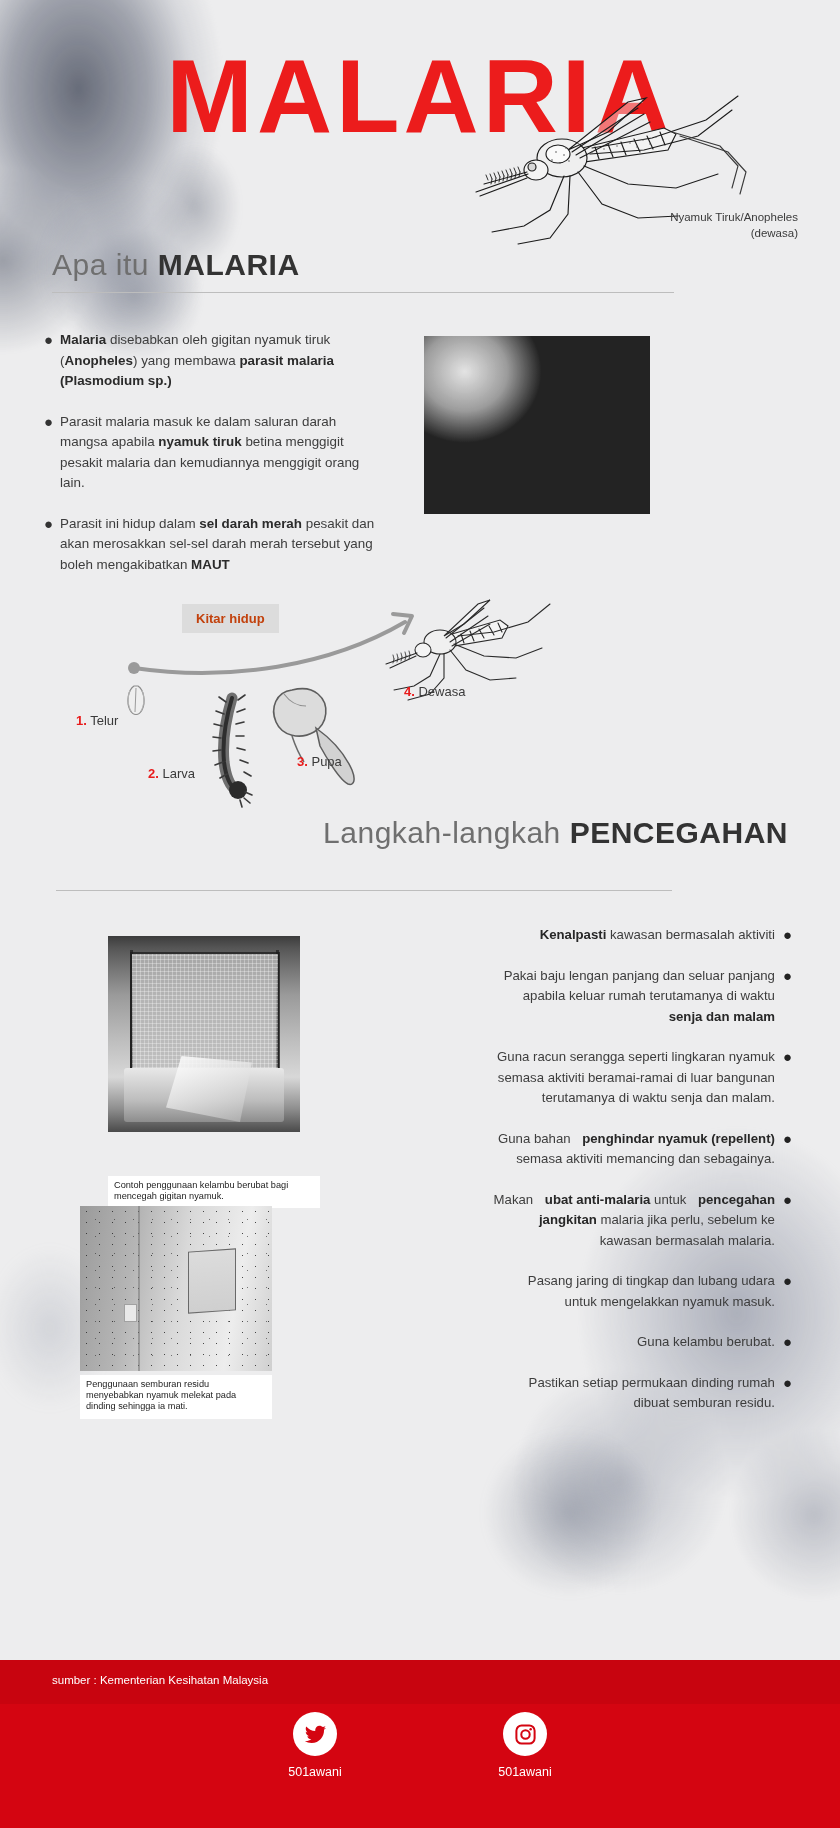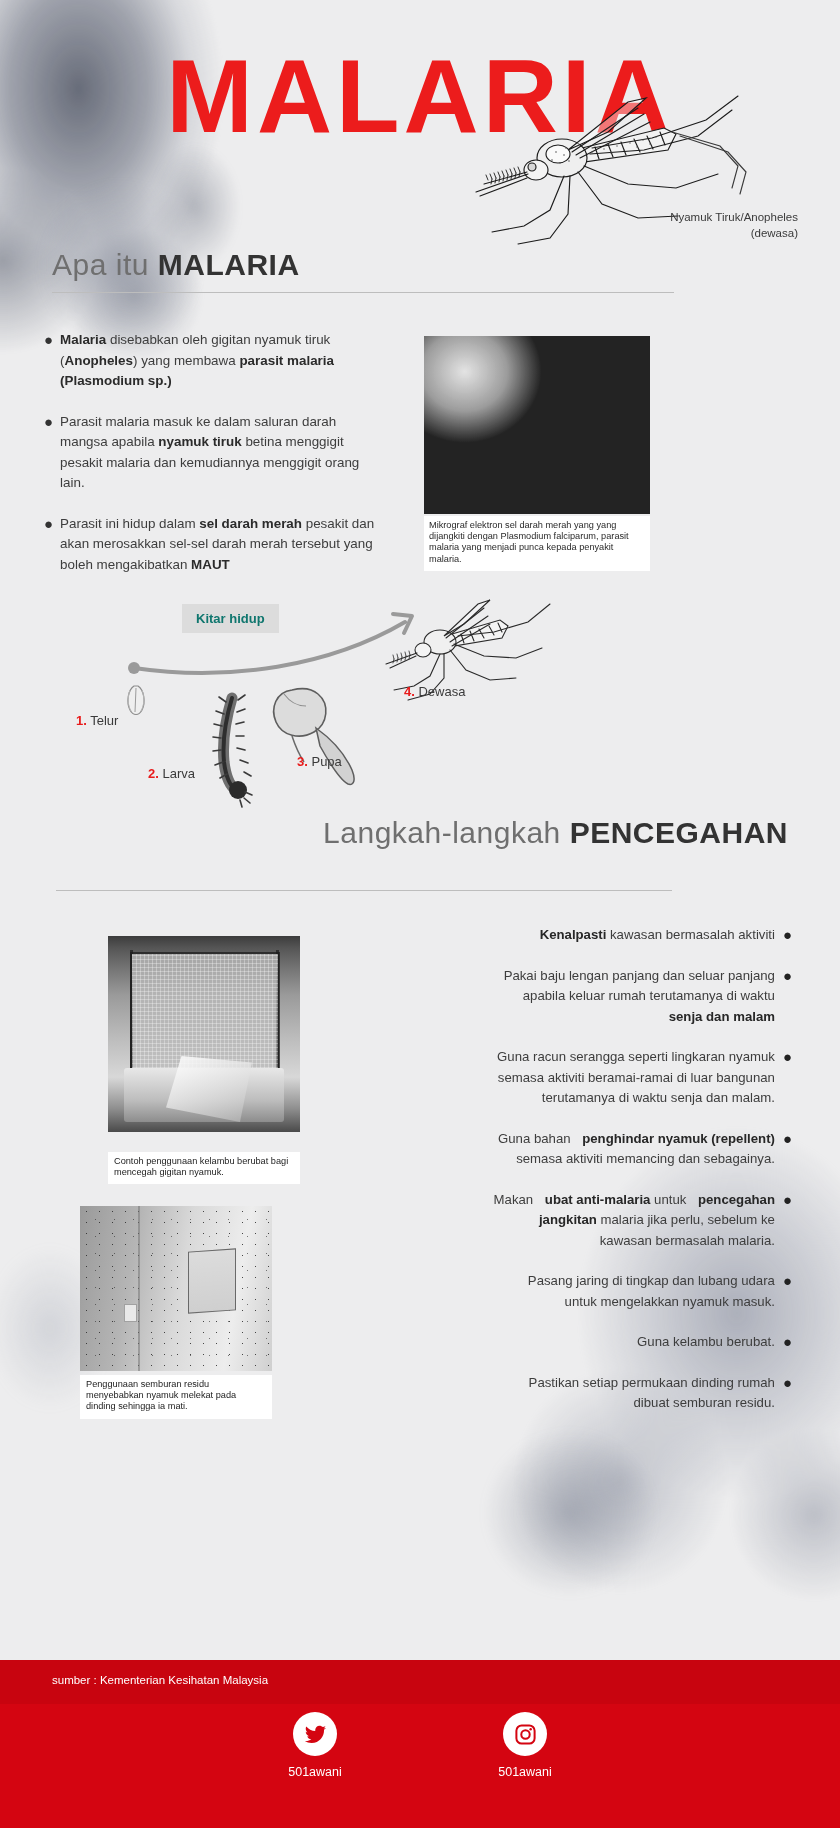--- a/index.html
+++ b/index.html
@@ -94,21 +94,21 @@
   .micro-cap {
     position: absolute; left: 424px; top: 516px; width: 226px;
     background: #fff; color: #2a2a2a; font-size: 9.2px; line-height: 11.2px;
     padding: 4px 5px 6px 5px;
   }
 
   
   .cycle { position: absolute; left: 0; top: 590px; width: 840px; height: 230px; }
   .kitar-badge {
     position: absolute; left: 182px; top: 604px;
-    background: #dcdcdc; color: #0f766e; font-weight: 700; font-size: 13px;
+    background: #dcdcdc; color: #c2410c; font-weight: 700; font-size: 13px;
     padding: 7px 14px;
   }
   .cyc-label { position: absolute; font-size: 13px; color: #3a3a3a; white-space: nowrap; text-align: right; }
   .cyc-label .n { color: #e81b1b; font-weight: 700; }
   .net-img {
     left: 108px; top: 936px; width: 192px; height: 196px;
     background:
       linear-gradient(180deg, #3c3c3c 0%, #555 6%, #6d6d6d 14%, #9a9a9a 30%, #bcbcbc 52%, #d8d8d8 72%, #8f8f8f 88%, #4a4a4a 100%),
       #777;
     position: absolute;
@@ -266,21 +266,20 @@
       <span class="dot">●</span>
       <span class="btxt"><span>Parasit malaria masuk ke dalam saluran darah mangsa apabila </span><b>nyamuk tiruk</b><span> betina menggigit pesakit malaria dan kemudiannya menggigit orang lain.</span></span>
     </div>
     <div class="bullet">
       <span class="dot">●</span>
       <span class="btxt"><span>Parasit ini hidup dalam </span><b>sel darah merah</b><span> pesakit dan akan merosakkan sel-sel darah merah tersebut yang  boleh mengakibatkan </span><b>MAUT</b></span>
     </div>
   </div>
 
   <div class="micro"></div>
-  <div class="micro-cap">Mikrograf elektron sel darah merah yang yang dijangkiti dengan Plasmodium falciparum, parasit malaria yang menjadi punca kepada penyakit malaria.</div>
 
   <div class="kitar-badge">Kitar hidup</div>
 
   <svg class="cycle" viewBox="0 0 840 230">
 
     <circle cx="134" cy="78" r="6" fill="#9a9a9a"></circle>
     <path d="M134 78 C 230 92, 330 76, 405 32" stroke="#9a9a9a" stroke-width="4" fill="none" stroke-linecap="round"></path>
     <path d="M393 24 L412 26 L404 43" fill="none" stroke="#9a9a9a" stroke-width="4" stroke-linecap="round" stroke-linejoin="round"></path>
 
     <g>
@@ -352,21 +351,21 @@
   <div class="rule" style="left:56px; top:890px; width:616px;"></div>
 
   <div class="net-img">
     <div class="net-post" style="left:22px; top:14px; height:134px;"></div>
     <div class="net-post" style="left:168px; top:14px; height:134px;"></div>
     <div class="net-frame"></div>
     <div class="net-mesh"></div>
     <div class="net-bed"></div>
     <div class="net-drape"></div>
   </div>
-  <div class="cap-box" style="left:108px; top:1152px; width:192px;">Contoh penggunaan kelambu berubat bagi mencegah gigitan nyamuk.</div>
+  <div class="cap-box" style="left:108px; top:1176px; width:212px;">Contoh penggunaan kelambu berubat bagi mencegah gigitan nyamuk.</div>
 
   <div class="spray-img">
     <div class="spray-speckle"></div>
     <div class="spray-edge"></div>
     <div class="spray-panel"></div>
     <div class="spray-sw"></div>
   </div>
   <div class="cap-box" style="left:80px; top:1375px; width:192px;">Penggunaan semburan residu menyebabkan nyamuk melekat pada dinding sehingga ia mati.</div>
 
   <div class="prev-list">

